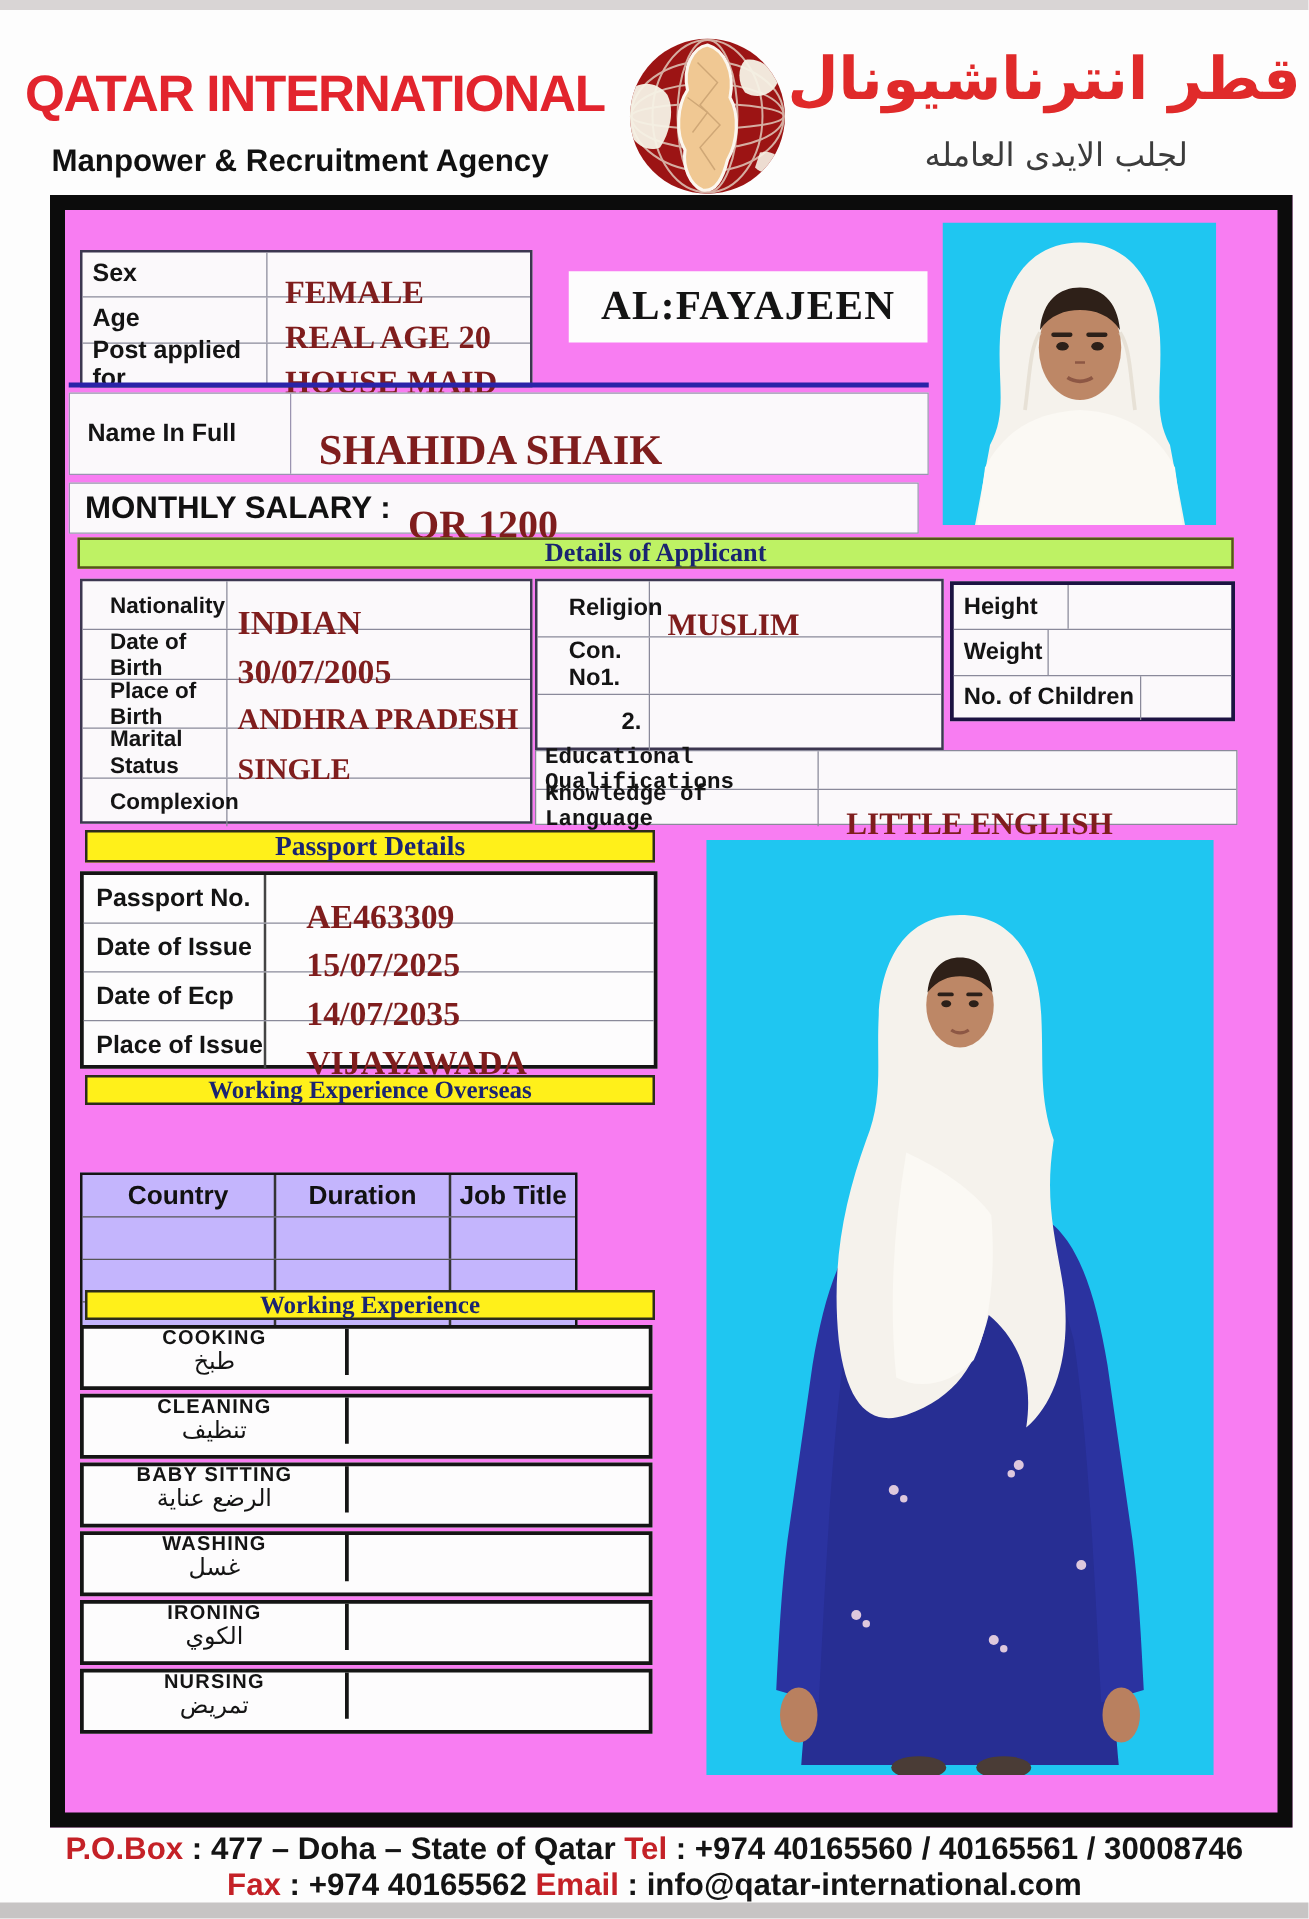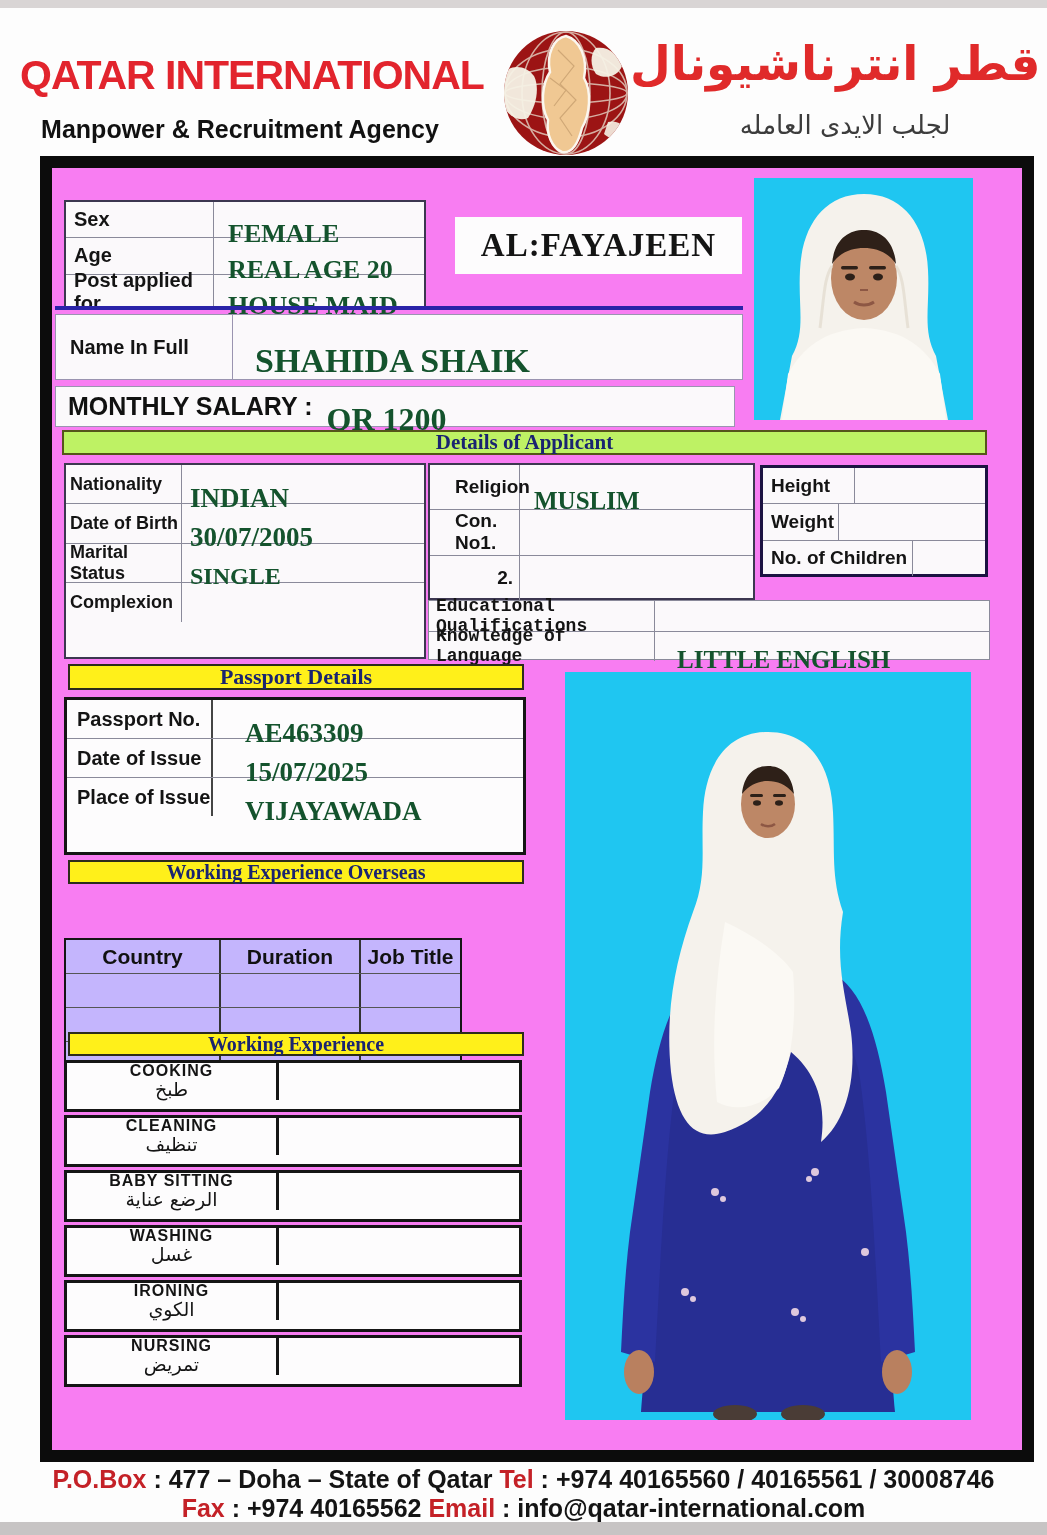--- a/index.html
+++ b/index.html
@@ -23,21 +23,21 @@
   .logo{left:500px;top:26px;width:132px;height:134px;}
 
   
   .frame{left:40px;top:156px;width:994px;height:1306px;background:#f87df2;
          border:12px solid #0c0c0c;box-sizing:border-box;}
 
   
   .wbox{background:#fbf9fb;border:2px solid #3a3550;box-sizing:border-box;}
   .row-line{border-bottom:1px solid #8a8a9a;}
   .lbl{color:#141414;font-weight:bold;}
-  .val{color:#14532d;font-family:"Liberation Serif",serif;font-weight:bold;margin-top:28px;}
+  .val{color:#7f1d1d;font-family:"Liberation Serif",serif;font-weight:bold;margin-top:28px;}
 
   
   .toptable{left:64px;top:200px;width:362px;height:110px;border:2px solid #3c3750;}
   .toptable .trow{display:flex;height:35.3px;align-items:center;}
   .toptable .tl{width:148px;padding-left:8px;font-size:20px;border-right:1px solid #8a8a9a;box-sizing:border-box;height:100%;display:flex;align-items:center;}
   .toptable .tv{flex:1;padding-left:14px;font-size:26px;}
 
   .fayajeen{left:455px;top:217px;width:287px;height:57px;background:#fdfcfd;
             display:flex;align-items:center;justify-content:center;
             font-family:"Liberation Serif",serif;font-weight:bold;font-size:33px;color:#141414;letter-spacing:1px;}
@@ -59,21 +59,21 @@
           display:flex;align-items:center;justify-content:center;
           font-family:"Liberation Serif",serif;font-weight:bold;color:#1a2470;}
   .banner-details{left:62px;top:430px;width:925px;height:25px;background:#bef264;font-size:21px;border-color:#55551a;}
   .banner-passport{left:68px;top:664px;width:456px;height:26px;font-size:22px;}
   .banner-weo{left:68px;top:860px;width:456px;height:24px;font-size:20px;}
   .banner-we{left:68px;top:1032px;width:456px;height:24px;font-size:20px;}
 
   
   .dtable{left:64px;top:463px;width:362px;height:196px;border:2px solid #3c3750;}
   .dtable .trow{display:flex;height:38.4px;align-items:center;}
-  .dtable .tl{width:116px;padding-left:4px;font-size:18px;border-right:1px solid #8a8a9a;box-sizing:border-box;height:100%;display:flex;align-items:center;}
+  .dtable .tl{width:116px;padding-left:22px;font-size:18px;border-right:1px solid #8a8a9a;box-sizing:border-box;height:100%;display:flex;align-items:center;}
   .dtable .tv{flex:1;padding-left:8px;font-size:24px;white-space:nowrap;}
 
   
   .rtable{left:428px;top:463px;width:327px;height:137px;border:2px solid #3c3750;}
   .rtable .trow{display:flex;height:44.3px;align-items:center;}
   .rtable .tl{width:90px;padding-left:25px;font-size:19px;border-right:1px solid #8a8a9a;box-sizing:border-box;height:100%;display:flex;align-items:center;}
   .rtable .tl.num{justify-content:flex-end;padding-right:6px;}
   .rtable .tv{flex:1;padding-left:14px;font-size:25px;}
 
   
@@ -216,20 +216,24 @@
   <div class="abs wbox dtable">
     <div class="trow row-line">
         <div class="tl lbl">Nationality</div>
         <div class="tv val" style="font-size:27px;">INDIAN</div>
       </div>
     <div class="trow row-line">
         <div class="tl lbl">Date of Birth</div>
         <div class="tv val" style="font-size:27px;">30/07/2005</div>
       </div>
     <div class="trow row-line">
+        <div class="tl lbl">Place of Birth</div>
+        <div class="tv val">ANDHRA PRADESH</div>
+      </div>
+    <div class="trow row-line">
         <div class="tl lbl">Marital Status</div>
         <div class="tv val">SINGLE</div>
       </div>
     <div class="trow">
         <div class="tl lbl">Complexion</div>
         <div class="tv val"></div>
       </div>
   </div>
 
   <div class="abs wbox rtable">
@@ -275,20 +279,24 @@
 
   <div class="abs banner banner-passport">Passport Details</div>
   <div class="abs ptable">
     <div class="trow row-line">
         <div class="tl lbl">Passport No.</div>
         <div class="tv val">AE463309</div>
       </div>
     <div class="trow row-line">
         <div class="tl lbl">Date of Issue</div>
         <div class="tv val">15/07/2025</div>
+      </div>
+    <div class="trow row-line">
+        <div class="tl lbl">Date of Ecp</div>
+        <div class="tv val">14/07/2035</div>
       </div>
     <div class="trow">
         <div class="tl lbl">Place of Issue</div>
         <div class="tv val">VIJAYAWADA</div>
       </div>
   </div>
 
   <div class="abs banner banner-weo">Working Experience Overseas</div>
   <div class="abs wtable">
     <div class="hrow rl">

